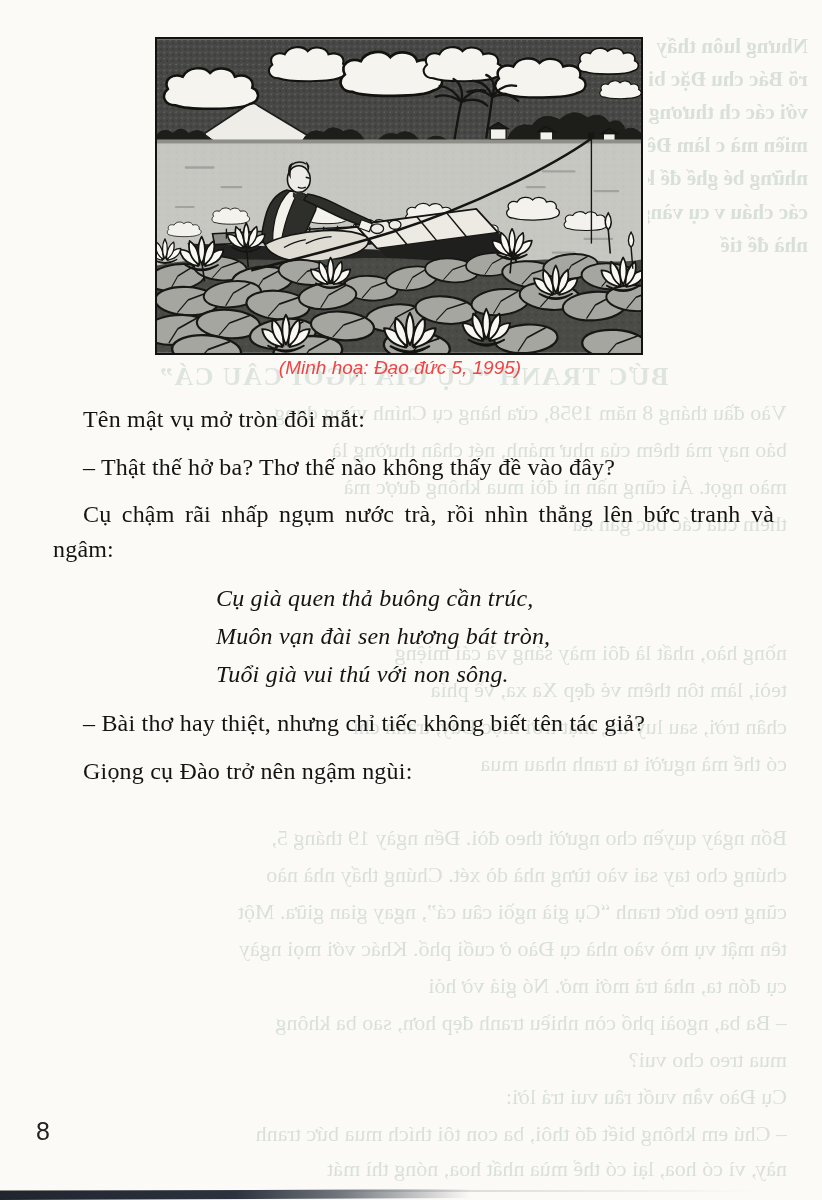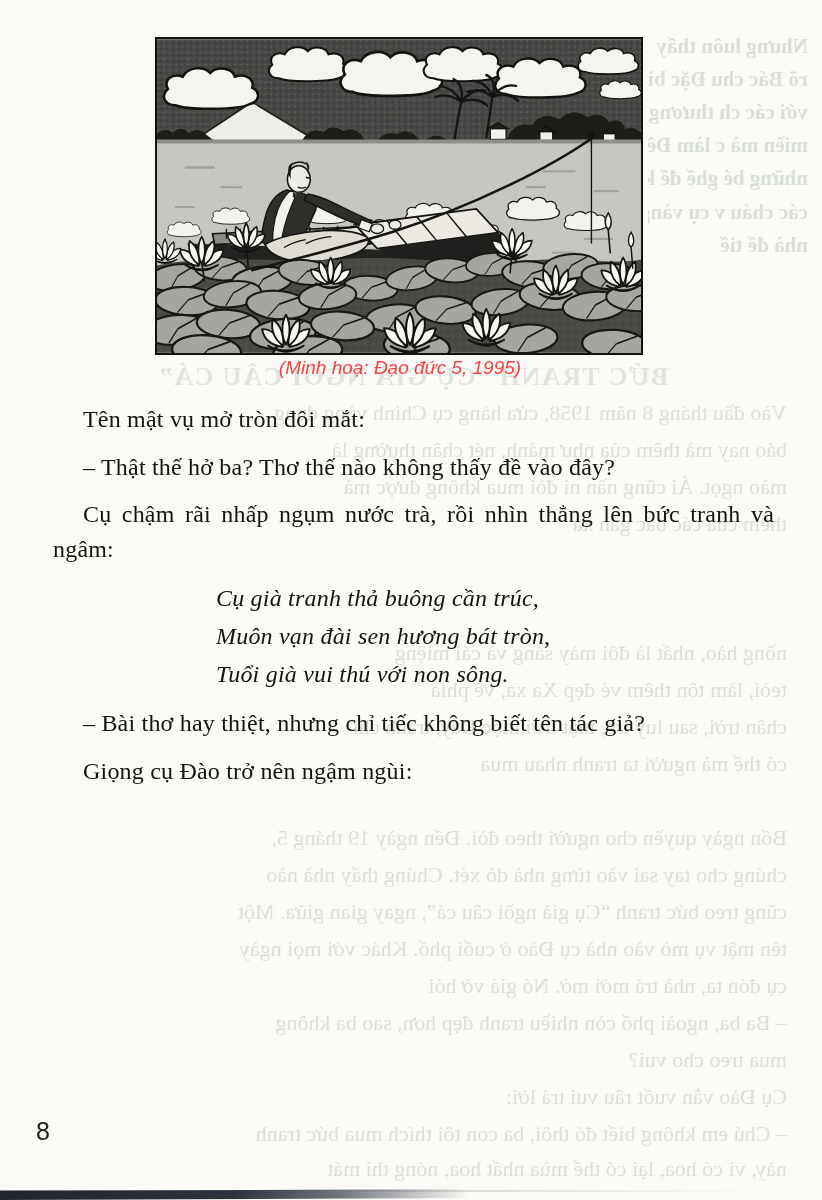--- a/index.html
+++ b/index.html
@@ -303,21 +303,21 @@
     </svg>
   </div>
 
   <div class="caption">(Minh hoạ: Đạo đức 5, 1995)</div>
 
   <section class="body-text">
     <p>Tên mật vụ mở tròn đôi mắt:</p>
     <p>– Thật thế hở ba? Thơ thế nào không thấy đề vào đây?</p>
     <p>Cụ chậm rãi nhấp ngụm nước trà, rồi nhìn thẳng lên bức tranh và ngâm:</p>
     <div class="poem">
-      <div>Cụ già tranh thả buông cần trúc,</div>
+      <div>Cụ già quen thả buông cần trúc,</div>
       <div>Muôn vạn đài sen hương bát tròn,</div>
       <div>Tuổi già vui thú với non sông.</div>
     </div>
     <p>– Bài thơ hay thiệt, nhưng chỉ tiếc không biết tên tác giả?</p>
     <p>Giọng cụ Đào trở nên ngậm ngùi:</p>
   </section>
 
   <div class="page-number">8</div>
 
   <div class="scan-edge-line"></div>

